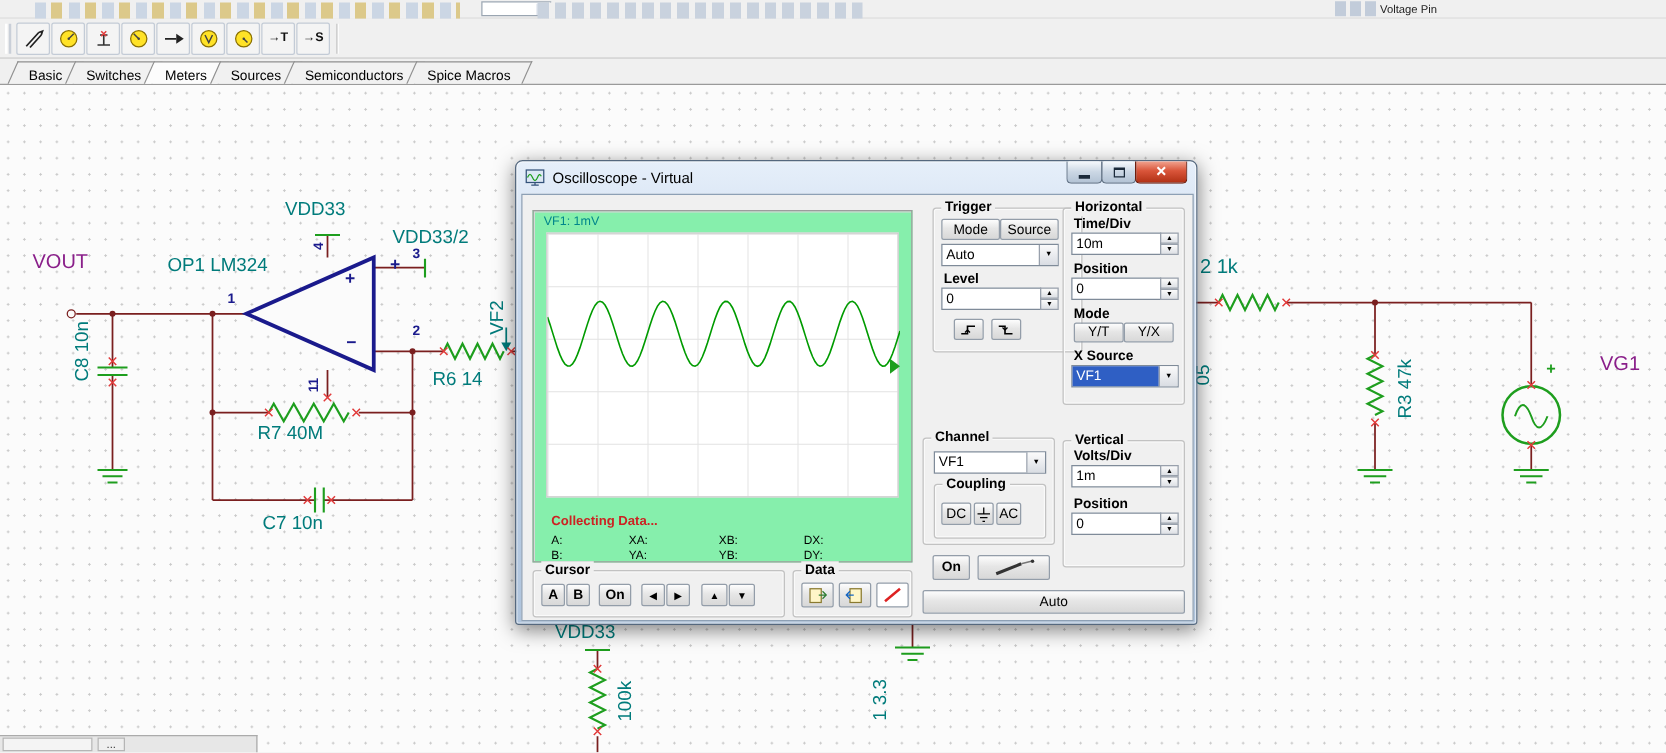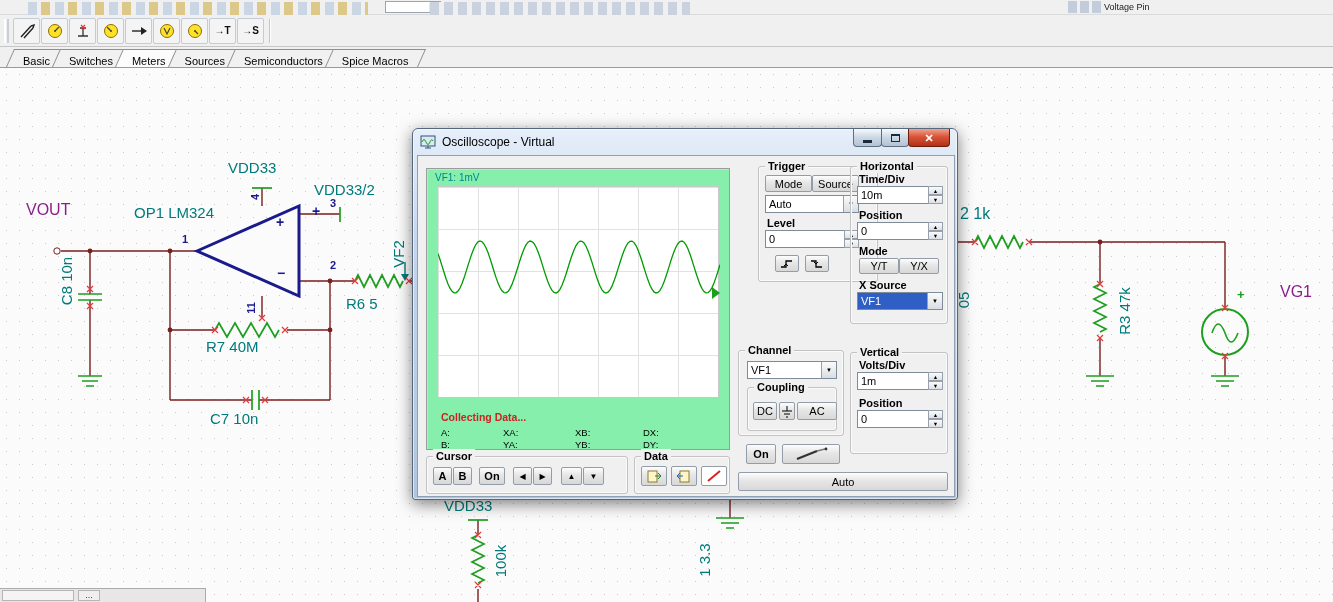--- a/index.html
+++ b/index.html
@@ -233,21 +233,21 @@
       M1222,237 L1228,243 M1222,243 L1228,237  M1222,285 L1228,291 M1222,291 L1228,285"></path>
   </svg>
 
   <div class="slab p" style="left:26px;top:133px;">VOUT</div>
   <div class="slab" style="left:134px;top:136px;">OP1 LM324</div>
   <div class="slab" style="left:228px;top:91px;">VDD33</div>
   <div class="slab" style="left:314px;top:113px;">VDD33/2</div>
   <div class="slab v" style="left:66px;top:213px;">C8 10n</div>
   <div class="slab" style="left:206px;top:270px;">R7 40M</div>
   <div class="slab" style="left:210px;top:342px;">C7 10n</div>
-  <div class="slab" style="left:346px;top:227px;">R6 5</div>
+  <div class="slab" style="left:346px;top:227px;">R6 14</div>
   <div class="slab v" style="left:398px;top:186px;">VF2</div>
   <div class="slab" style="left:960px;top:137px;font-size:16px;">2 1k</div>
   <div class="slab v" style="left:1124px;top:243px;">R3 47k</div>
   <div class="slab v" style="left:963px;top:232px;">05</div>
   <div class="slab p" style="left:1280px;top:215px;">VG1</div>
   <div class="slab g" style="left:1237px;top:219px;">+</div>
   <div class="slab" style="left:444px;top:429px;">VDD33</div>
   <div class="slab v" style="left:500px;top:493px;">100k</div>
   <div class="slab v" style="left:704px;top:492px;">1 3.3</div>
 
@@ -333,21 +333,21 @@
           <path d="M7,7 H1 M4,4 L1,7 L4,10" stroke="#1565C0" fill="none"></path>
         </svg>
       </div>
       <div class="b7" style="left:66px;top:9px;width:26px;height:20px;background:#FFFFFF;">
         <svg width="16" height="14">
           <path d="M2,12 L14,2" stroke="#D22" stroke-width="2"></path>
         </svg>
       </div>
     </div>
 
-    <div class="grp" style="left:340px;top:10px;width:120px;height:116px;">
+    <div class="grp" style="left:328px;top:10px;width:120px;height:116px;">
       <i>Trigger</i>
       <div class="b7" style="left:6px;top:8px;width:47px;height:17px;">Mode</div>
       <div class="b7" style="left:53px;top:8px;width:47px;height:17px;">Source</div>
       <div class="combo" style="left:6px;top:28px;width:94px;">
         <span class="cval">Auto</span>
         <b class="carr">▼</b>
       </div>
       <div class="bl" style="left:8px;top:50px;">Level</div>
       <div class="spin" style="left:6px;top:63px;width:94px;">
         <input readonly="" value="0" style="">
@@ -406,21 +406,21 @@
         <b class="carr">▼</b>
       </div>
       <div class="grp" style="left:8px;top:36px;width:90px;height:44px;background:#F0F0F0;">
         <i>Coupling</i>
         <div class="b7" style="left:5px;top:14px;width:24px;height:18px;">DC</div>
         <div class="b7" style="left:31px;top:14px;width:16px;height:18px;">
           <svg width="12" height="13">
               <path d="M6,1 V6 M1,6 H11 M3,9 H9 M5,12 H7" stroke="#000" fill="none"></path>
             </svg>
         </div>
-        <div class="b7" style="left:49px;top:14px;width:40px;height:18px;">AC</div>
+        <div class="b7" style="left:49px;top:14px;width:20px;height:18px;">AC</div>
       </div>
     </div>
 
     <div class="grp" style="left:432px;top:196px;width:98px;height:102px;">
       <i>Vertical</i>
       <div class="bl" style="left:8px;top:6px;">Volts/Div</div>
       <div class="spin" style="left:6px;top:19px;width:86px;">
         <input readonly="" value="1m" style="">
         <span class="ud">
             <b>▲</b>

